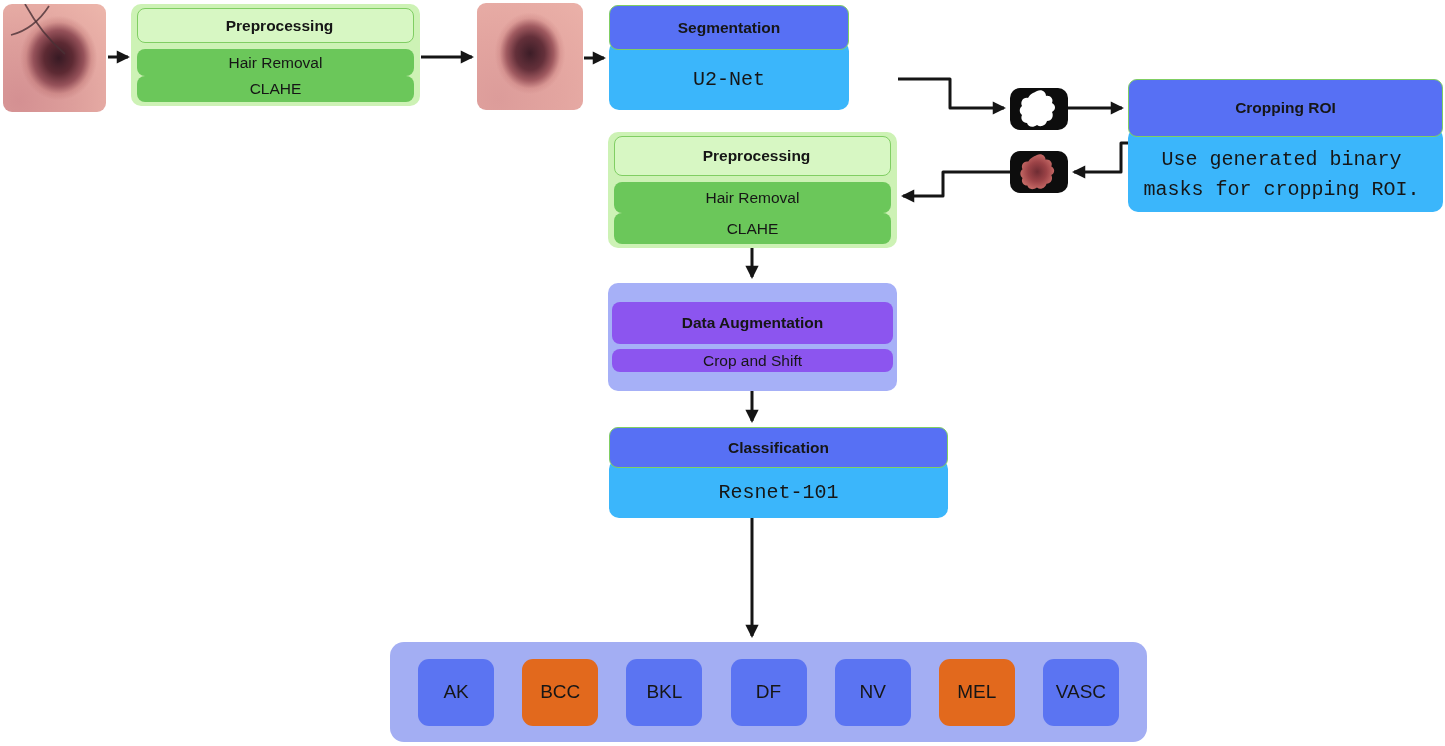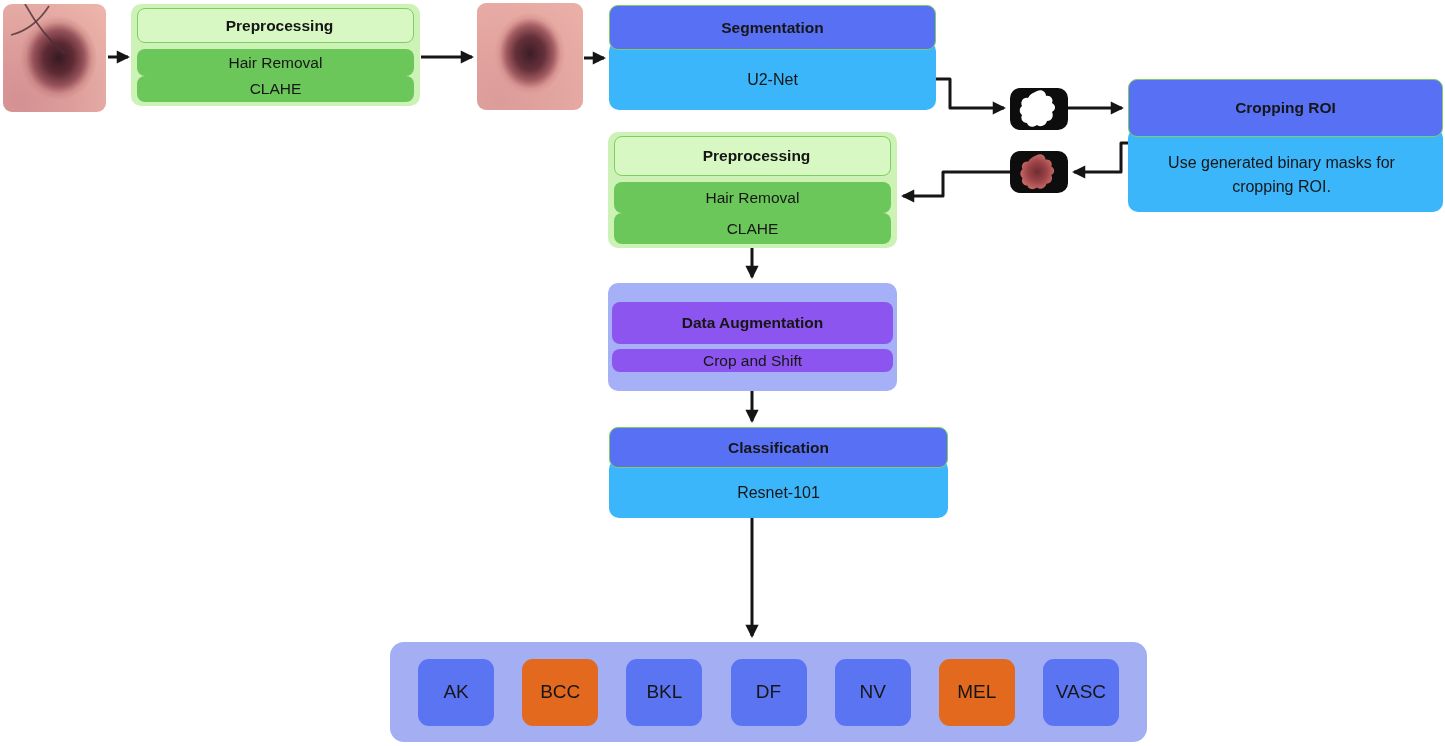--- a/index.html
+++ b/index.html
@@ -38,22 +38,22 @@
     font-size:15.5px;text-align:center;line-height:1.25;padding:0 13px;box-sizing:border-box;}
   .green-step{background:var(--green-step,#6bc75a);}
   .purple-step{background:var(--purple,#8c55ef);}
   
   .block{position:absolute;}
   .b-header{position:relative;z-index:2;background:var(--header-blue,#5770f4);
     border:1.5px solid var(--green-border,#80ce63);border-radius:9px;box-sizing:border-box;
     display:flex;align-items:center;justify-content:center;font-weight:bold;font-size:15.5px;}
   .b-body{position:relative;z-index:1;background:var(--body-blue,#3bb6fb);
     margin-top:-9px;padding-top:9px;border-radius:10px;box-sizing:content-box;
-    display:flex;align-items:center;justify-content:center;font-size:16px;text-align:center;line-height:1.5;}
-  #segmentation{left:609px;top:5px;width:327px;}
+    display:flex;align-items:center;justify-content:center;font-size:20px;text-align:center;line-height:1.5;font-family:Liberation Mono, monospace;}
+  #segmentation{left:609px;top:5px;width:240px;}
   #croproi{left:1128px;top:79px;width:315px;}
   #croproi .b-body{padding-left:8px;padding-right:16px;}
   #classification{left:609px;top:427px;width:339px;}
   #prep1{left:131px;top:4px;width:289px;height:102px;}
   #prep2{left:608px;top:132px;width:289px;height:116px;}
   #dataaug{left:608px;top:283px;width:289px;height:108px;}
   
   .mask{position:absolute;width:58px;height:42px;background:var(--mask-bg,#0d0d0d);border-radius:10px;overflow:hidden;}
   #mask1{left:1010px;top:88px;}
   #mask2{left:1010px;top:151px;}

